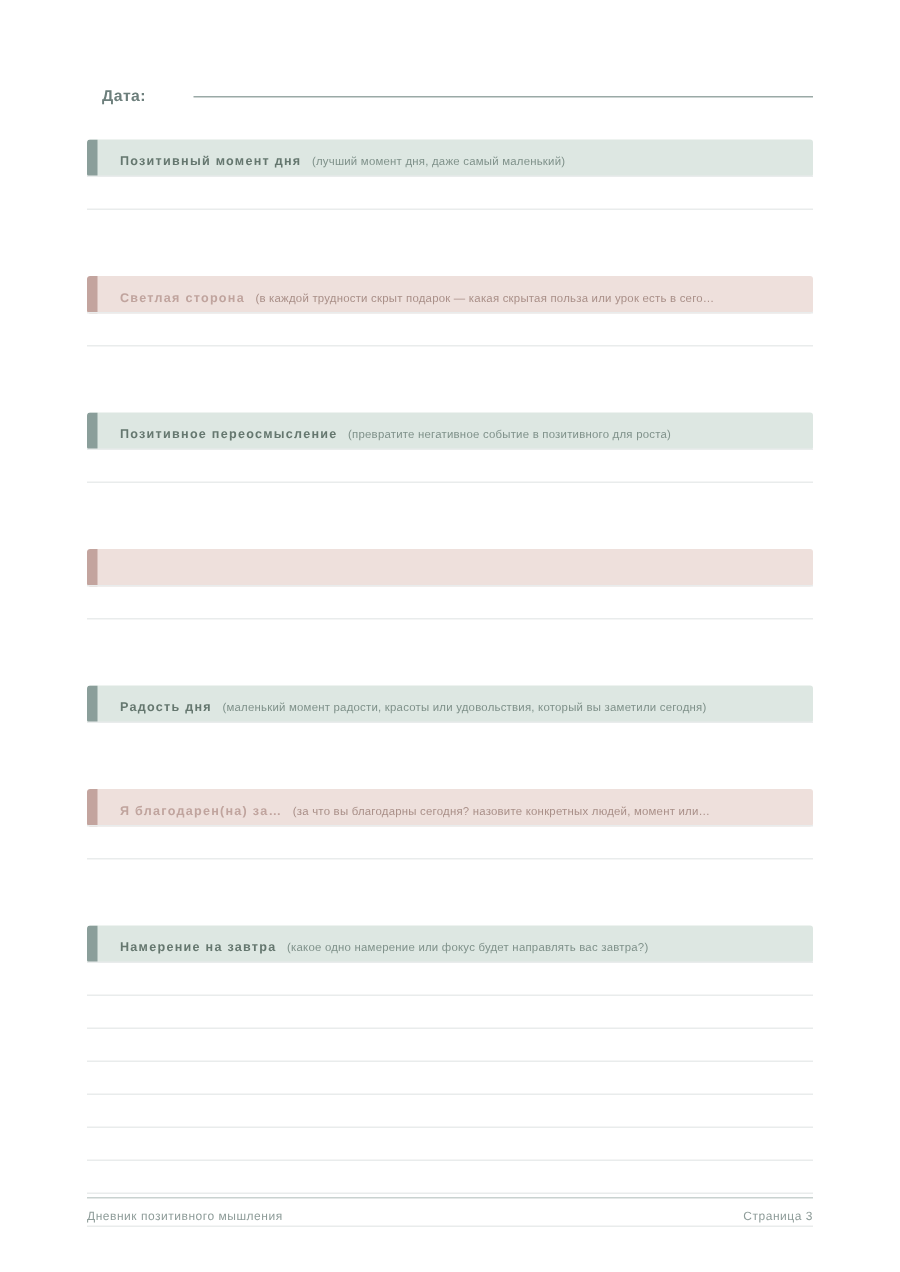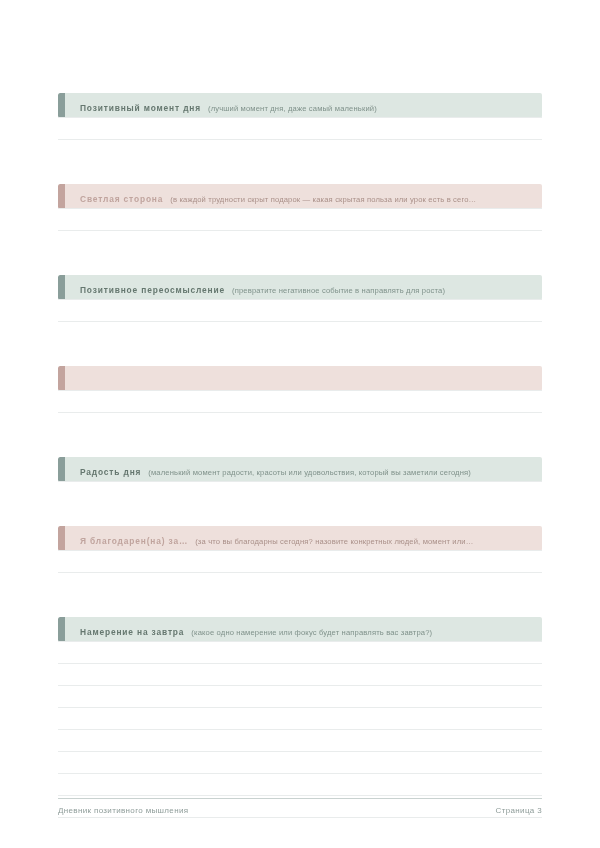--- a/index.html
+++ b/index.html
@@ -138,20 +138,24 @@
     letter-spacing: 0.35px;
     text-align: right;
   }
 </style>
 </head>
 <body>
 
 <div class="page">
   <div class="content">
 
+    <div class="date-row">
+      <span class="date-label">Дата:</span>
+      <span class="date-line"></span>
+    </div>
 
     <div id="sections-host">
         <div class="section sec-green" style="top: 93px;">
           <div class="bar">
             <span class="accent"></span>
             <div class="labels"><span class="title">Позитивный момент дня</span><span class="hint">(лучший момент дня, даже самый маленький)</span></div>
           </div>
           <div class="wline" style="top: 24px;"></div>
           <div class="wline" style="top: 46px;"></div>
         </div>
@@ -159,21 +163,21 @@
           <div class="bar">
             <span class="accent"></span>
             <div class="labels"><span class="title">Светлая сторона</span><span class="hint">(в каждой трудности скрыт подарок — какая скрытая польза или урок есть в сего…</span></div>
           </div>
           <div class="wline" style="top: 24px;"></div>
           <div class="wline" style="top: 46px;"></div>
         </div>
         <div class="section sec-green" style="top: 275px;">
           <div class="bar">
             <span class="accent"></span>
-            <div class="labels"><span class="title">Позитивное переосмысление</span><span class="hint">(превратите негативное событие в направлять для роста)</span></div>
+            <div class="labels"><span class="title">Позитивное переосмысление</span><span class="hint">(превратите негативное событие в позитивного для роста)</span></div>
           </div>
           <div class="wline" style="top: 24px;"></div>
           <div class="wline" style="top: 46px;"></div>
         </div>
         <div class="section sec-pink" style="top: 366px;">
           <div class="bar">
             <span class="accent"></span>
           </div>
           <div class="wline" style="top: 24px;"></div>
           <div class="wline" style="top: 46px;"></div>

